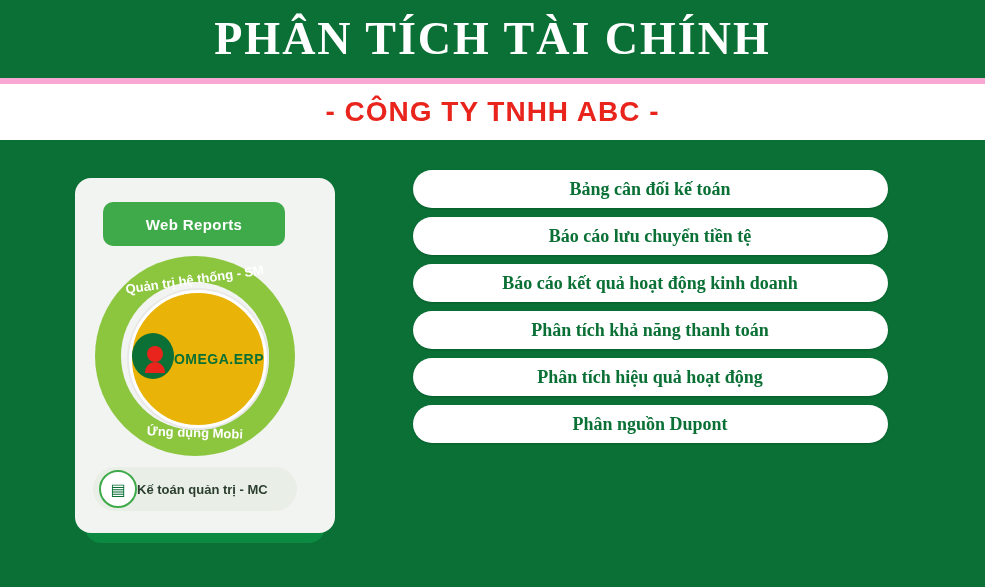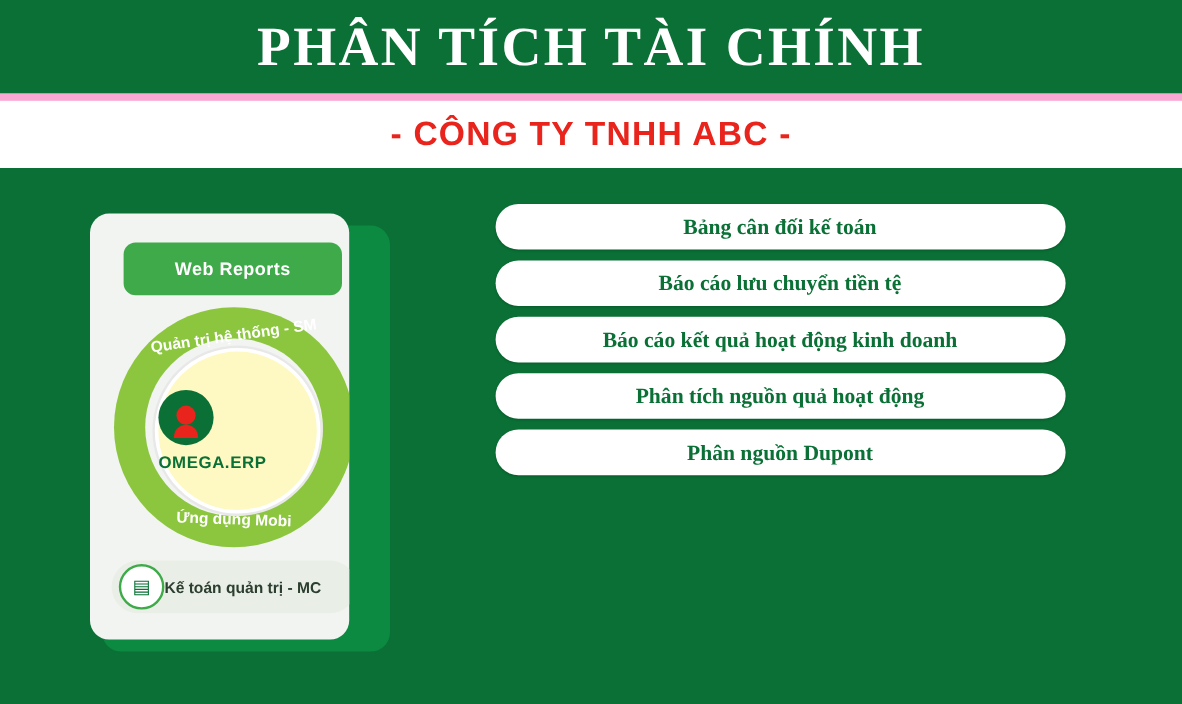--- a/index.html
+++ b/index.html
@@ -84,21 +84,21 @@
     top: 10px;
     width: 240px;
     height: 355px;
     background: #0c8a41;
     border-radius: 16px;
   }
   .card {
     position: absolute;
     left: 0;
     top: 0;
-    width: 216px;
+    width: 260px;
     height: 355px;
     background: #f2f4f1;
     border-radius: 16px;
     overflow: hidden;
   }
   .web-reports {
     position: absolute;
     left: 28px;
     top: 24px;
     width: 182px;
@@ -134,26 +134,26 @@
     left: 26px; top: 26px;
     width: 148px; height: 148px;
     border-radius: 50%;
     background: #f2f4f1;
   }
   .ring-inner {
     position: absolute;
     left: 34px; top: 34px;
     width: 132px; height: 132px;
     border-radius: 50%;
-    background: #fef9c3;
+    background: #eab308;
     border: 3px solid #ffffff;
     box-shadow: 0 0 0 2px #e8e8e8;
     display: flex;
-    flex-direction: column;
-    align-items: flex-start;
+    flex-direction: row;
+    align-items: center;
     justify-content: center;
   }
   .logo-mark {
     width: 46px;
     height: 46px;
     border-radius: 50%;
     background: #0a7035;
     position: relative;
     margin-bottom: 6px;
   }
@@ -306,21 +306,24 @@
       <div class="menu-item">
         <span>Bảng cân đối kế toán</span>
       </div>
       <div class="menu-item">
         <span>Báo cáo lưu chuyển tiền tệ</span>
       </div>
       <div class="menu-item">
         <span>Báo cáo kết quả hoạt động kinh doanh</span>
       </div>
       <div class="menu-item">
-        <span>Phân tích nguồn quả hoạt động</span>
+        <span>Phân tích khả năng thanh toán</span>
+      </div>
+      <div class="menu-item">
+        <span>Phân tích hiệu quả hoạt động</span>
       </div>
       <div class="menu-item">
         <span>Phân nguồn Dupont</span>
       </div>
     </div>
 
   </div>
 </div>
 
 </body></html>

